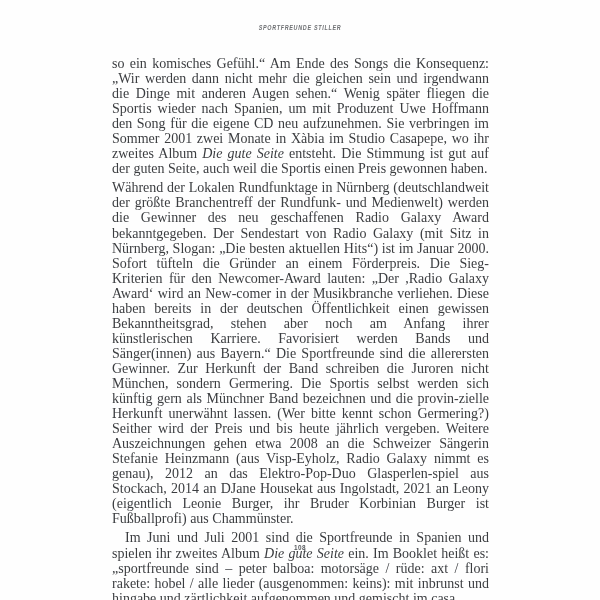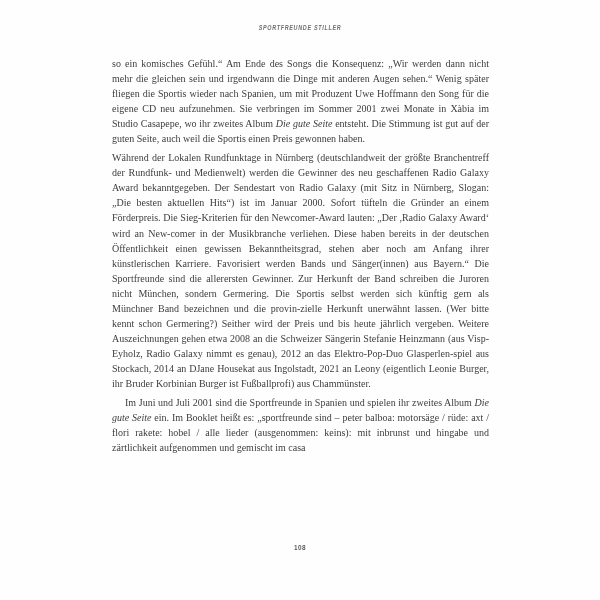--- a/index.html
+++ b/index.html
@@ -44,21 +44,21 @@
   .column {
     position: absolute;
     left: 112px;
     top: 56px;
     width: 377px;
   }
 
   p.body {
     margin: 0;
     font-family: "Liberation Serif", serif;
-    font-size: 10px;
+    font-size: 14px;
     line-height: 15.05px;
     color: #3b3d40;
     text-align: justify;
     text-justify: inter-word;
     hyphens: manual;
     -webkit-hyphens: manual;
   }
 
   p.body.indent {
     text-indent: 13px;

